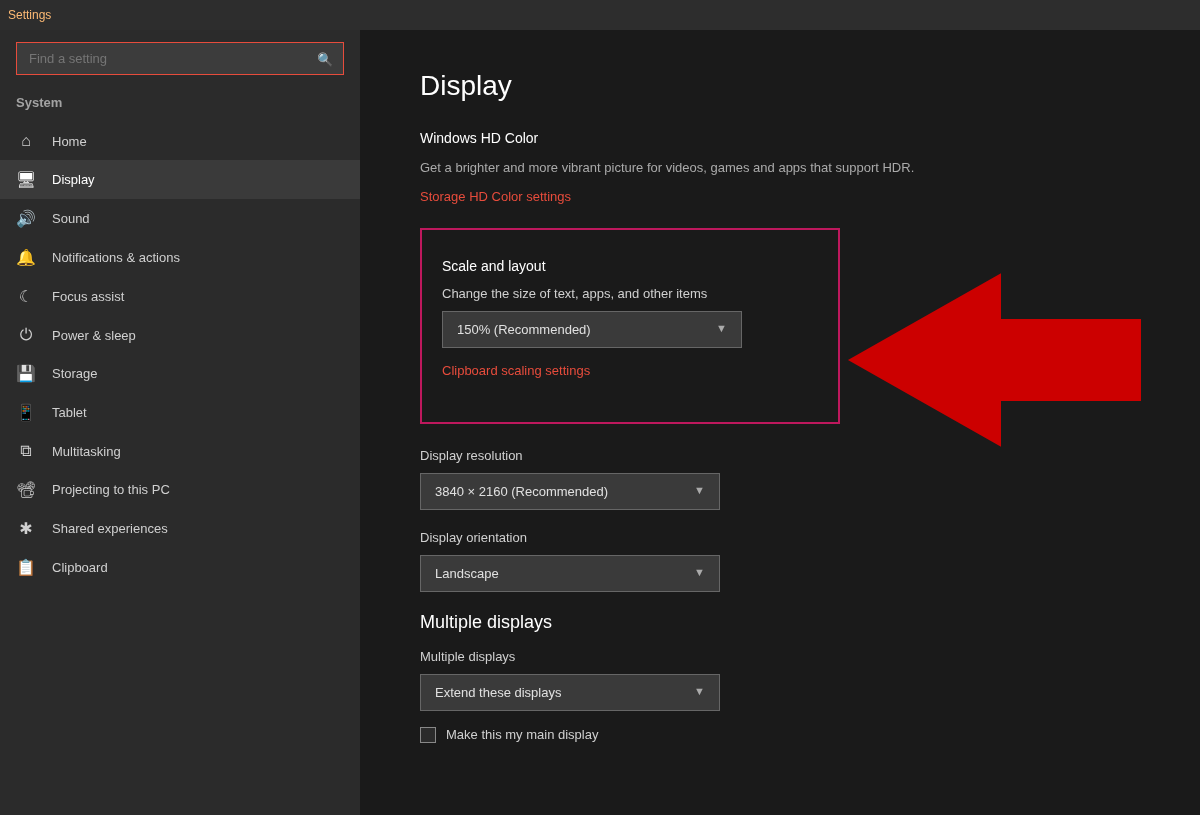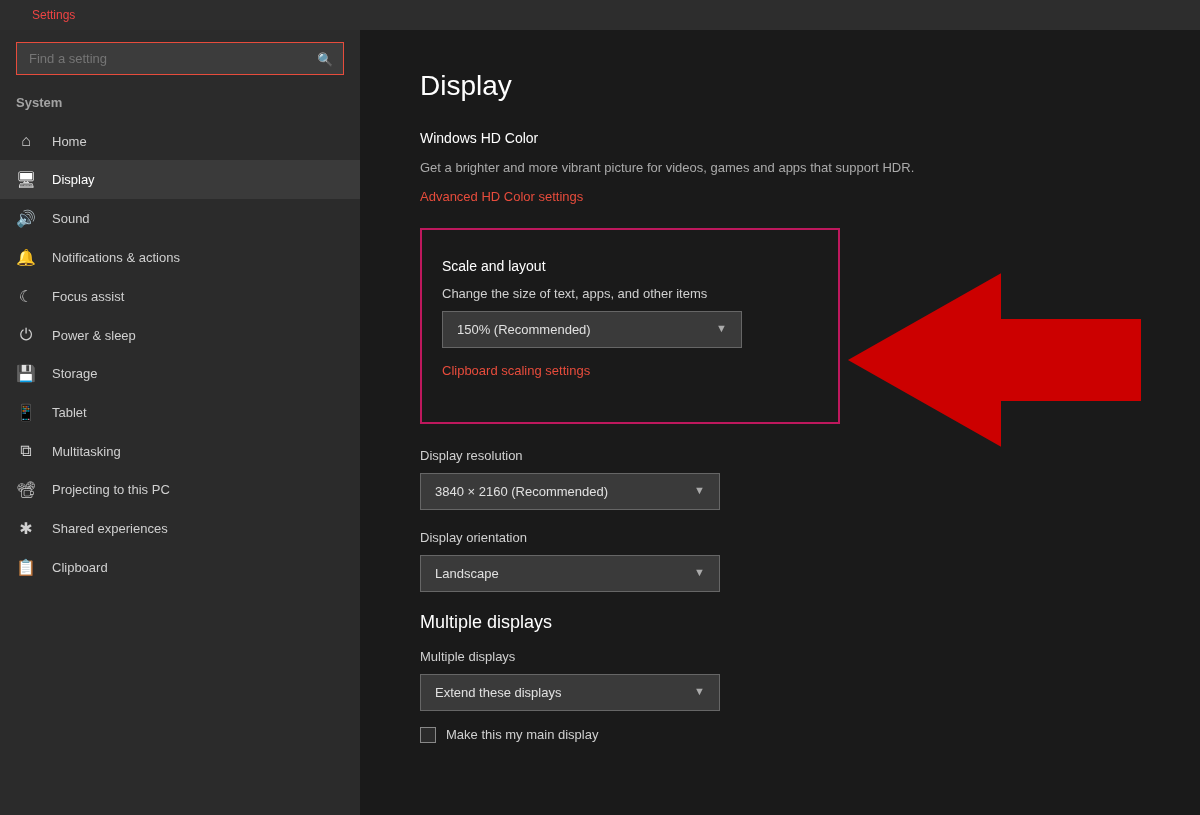--- a/index.html
+++ b/index.html
@@ -9,23 +9,23 @@
       font-family: 'Segoe UI', Arial, sans-serif;
       font-size: 14px;
       width: 1200px;
       height: 815px;
       overflow: hidden;
       display: flex;
       flex-direction: column;
     }
     .title-bar {
       background: #2d2d2d;
-      padding: 8px 32px;
+      padding: 8px 8px;
       font-size: 12px;
-      color: #ef4444;
+      color: #fdba74;
       flex-shrink: 0;
     }
     .main-layout {
       display: flex;
       flex: 1;
       overflow: hidden;
     }
     
     .sidebar {
       width: 360px;
@@ -252,21 +252,21 @@
       <span>Clipboard</span>
     </div>
   </div>
 
   <div class="main-content">
     <h1 class="page-title">Display</h1>
 
     
     <h2 class="section-title">Windows HD Color</h2>
     <p class="section-description">Get a brighter and more vibrant picture for videos, games and apps that support HDR.</p>
-    <a class="link-text">Advanced HD Color settings</a>
+    <a class="link-text">Storage HD Color settings</a>
 
     
     <div class="scale-layout-box">
       <h2 class="section-title">Scale and layout</h2>
       <p class="label-text">Change the size of text, apps, and other items</p>
       <div class="dropdown">
         <span>150% (Recommended)</span>
         <span class="dropdown-chevron">▼</span>
       </div>
       <a class="link-text">Clipboard scaling settings</a>

